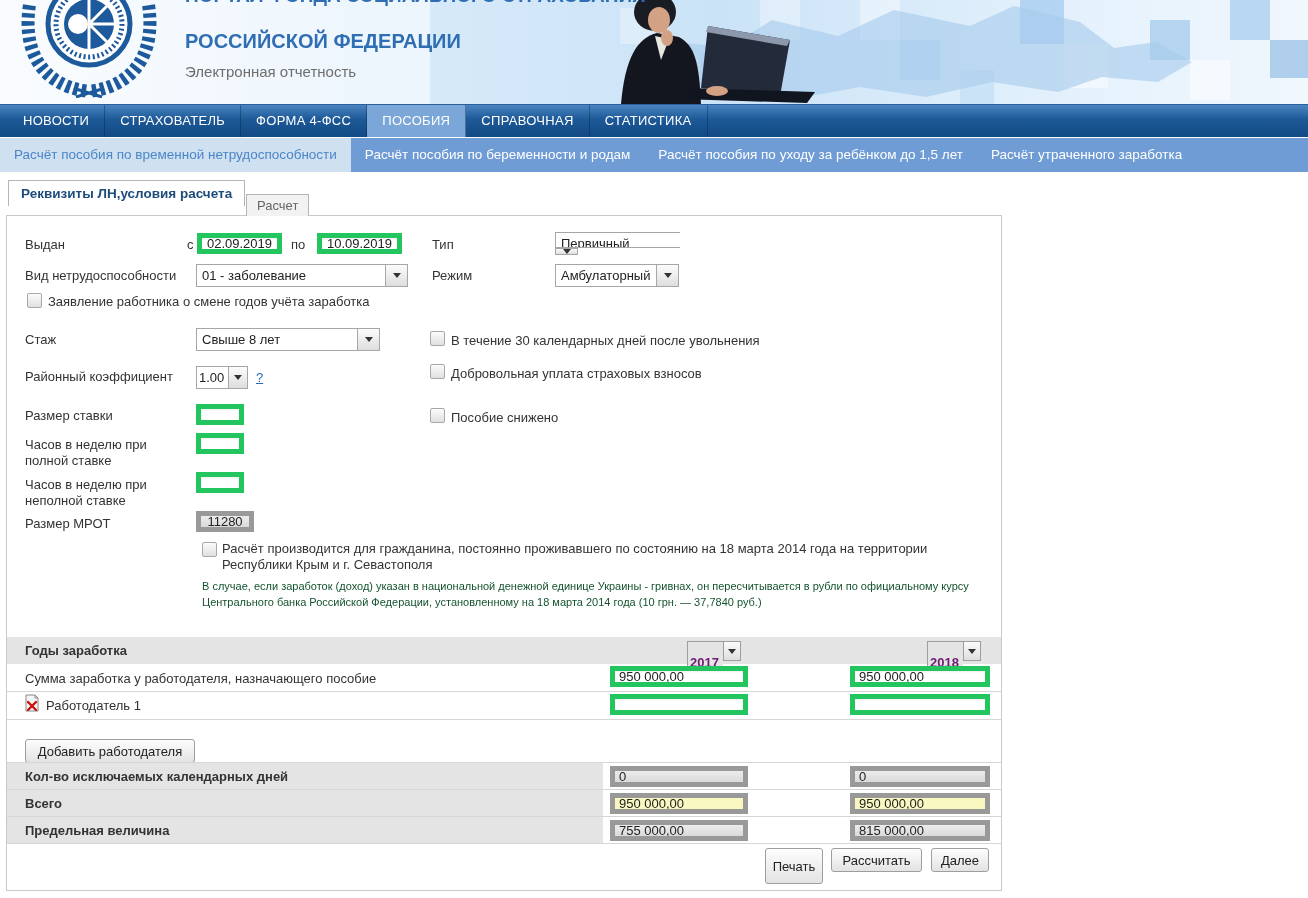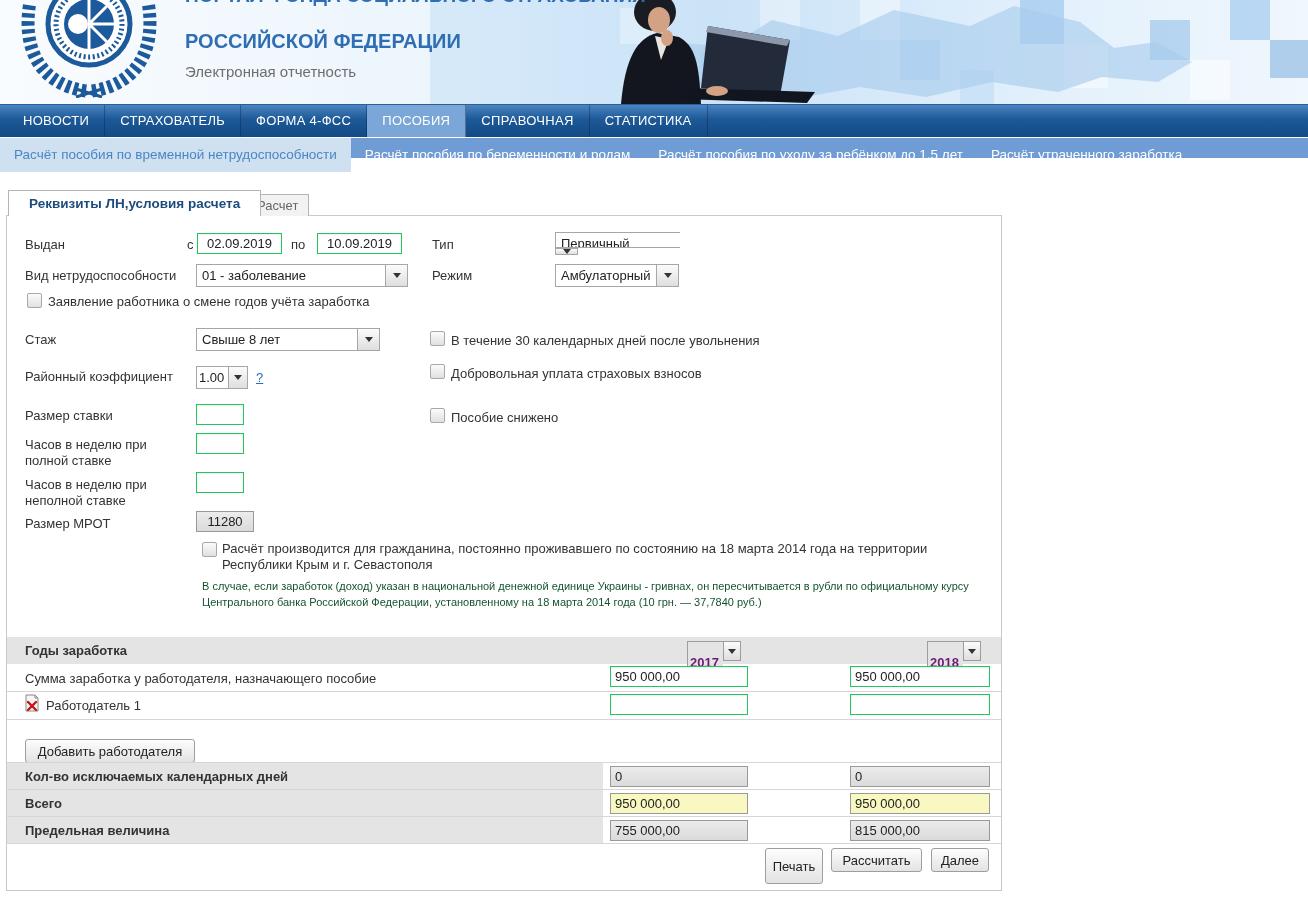--- a/index.html
+++ b/index.html
@@ -14,36 +14,36 @@
   .t2{position:absolute;left:185px;top:30px;font-size:20px;font-weight:bold;color:#2f6eb2;white-space:nowrap;}
   .t3{position:absolute;left:185px;top:63px;font-size:15px;color:#6e6e6e;white-space:nowrap;}
   
   .mainnav{position:absolute;left:0;top:104px;width:1308px;height:33px;box-sizing:border-box;
            background:linear-gradient(#4a84c1 0%,#1d5997 45%,#124a84 100%);
            border-top:1px solid #2c5f98;padding-left:8px;}
   .nav-item{float:left;height:32px;line-height:32px;padding:0 15px;color:#fff;font-size:13px;
             letter-spacing:.3px;border-right:1px solid rgba(8,34,66,.4);cursor:pointer;white-space:nowrap;}
   .nav-item.active{background:#7ba6d8;color:#fff;}
   
-  .subnav{position:absolute;left:0;top:138px;width:1308px;height:20px;background:#6f9cd4;}
+  .subnav{position:absolute;left:0;top:138px;width:1308px;height:34px;background:#6f9cd4;}
   .subnav-item{float:left;height:34px;line-height:34px;padding:0 14px;color:#fff;font-size:13.5px;
                cursor:pointer;white-space:nowrap;}
   .subnav-item.active{background:#cfe0f1;color:#4a86c6;}
   
   .content-box{position:absolute;left:6px;top:215px;width:996px;height:676px;box-sizing:border-box;
                border:1px solid #c9c9c9;background:#fff;z-index:0;}
   .tab{position:absolute;box-sizing:border-box;border:1px solid #b5b5b5;border-bottom:none;cursor:pointer;}
-  .tab.active{left:8px;top:190px;height:26px;line-height:25px;padding:0 20px;background:#fff;
+  .tab.active{left:8px;top:180px;height:26px;line-height:25px;padding:0 12px;background:#fff;
               font-weight:bold;color:#1d4c7c;font-size:13.5px;z-index:3;}
   .tab.inactive{left:246px;top:194px;height:22px;line-height:21px;padding:0 10px;background:#f2f2f2;
               color:#666;font-size:13px;z-index:1;}
   
   .lbl{position:absolute;font-size:13px;color:#333;line-height:16px;}
   .b{font-weight:bold;}
-  .in{position:absolute;box-sizing:border-box;border:1px solid #22c55e;background:#fff;font-size:13px;
+  .in{position:absolute;box-sizing:border-box;border:5px solid #22c55e;background:#fff;font-size:13px;
       padding:1px 4px;font-family:inherit;color:#222;box-shadow:inset 0 1px 2px rgba(0,0,0,.07);}
   .in.ctr{text-align:center;}
   .in.ro{background:linear-gradient(#ececec,#dadada);border-color:#999;box-shadow:none;}
   .in.yellow{background:#f8f8c0;border-color:#999;box-shadow:none;}
   .combo{position:absolute;display:flex;height:23px;box-sizing:border-box;cursor:pointer;}
   .combo .ctext{flex:1;box-sizing:border-box;border:1px solid #a6a6a6;border-right:none;background:#fff;
                 font-size:13px;line-height:20px;padding:1px 5px;white-space:nowrap;overflow:hidden;color:#222;}
   .combo .cbtn{width:23px;box-sizing:border-box;border:1px solid #a6a6a6;
                background:linear-gradient(#fcfcfc,#dedede);display:flex;align-items:center;justify-content:center;}
   .combo.gray{height:20px;}

